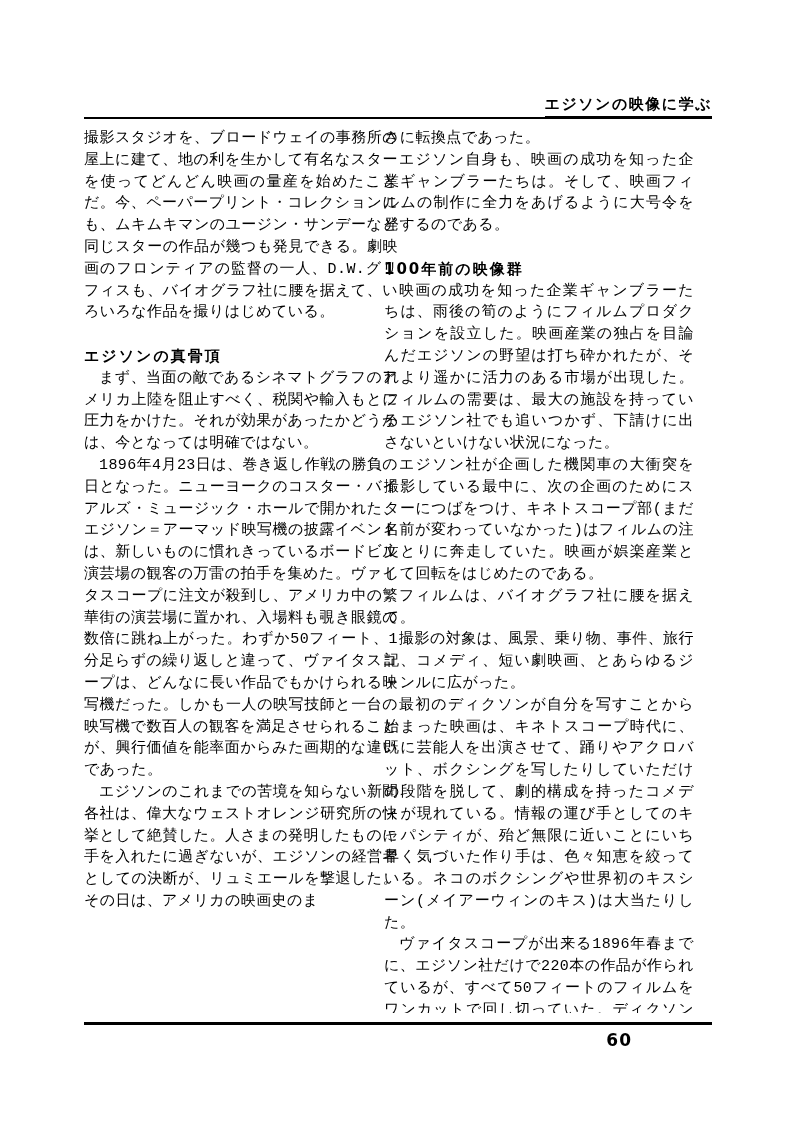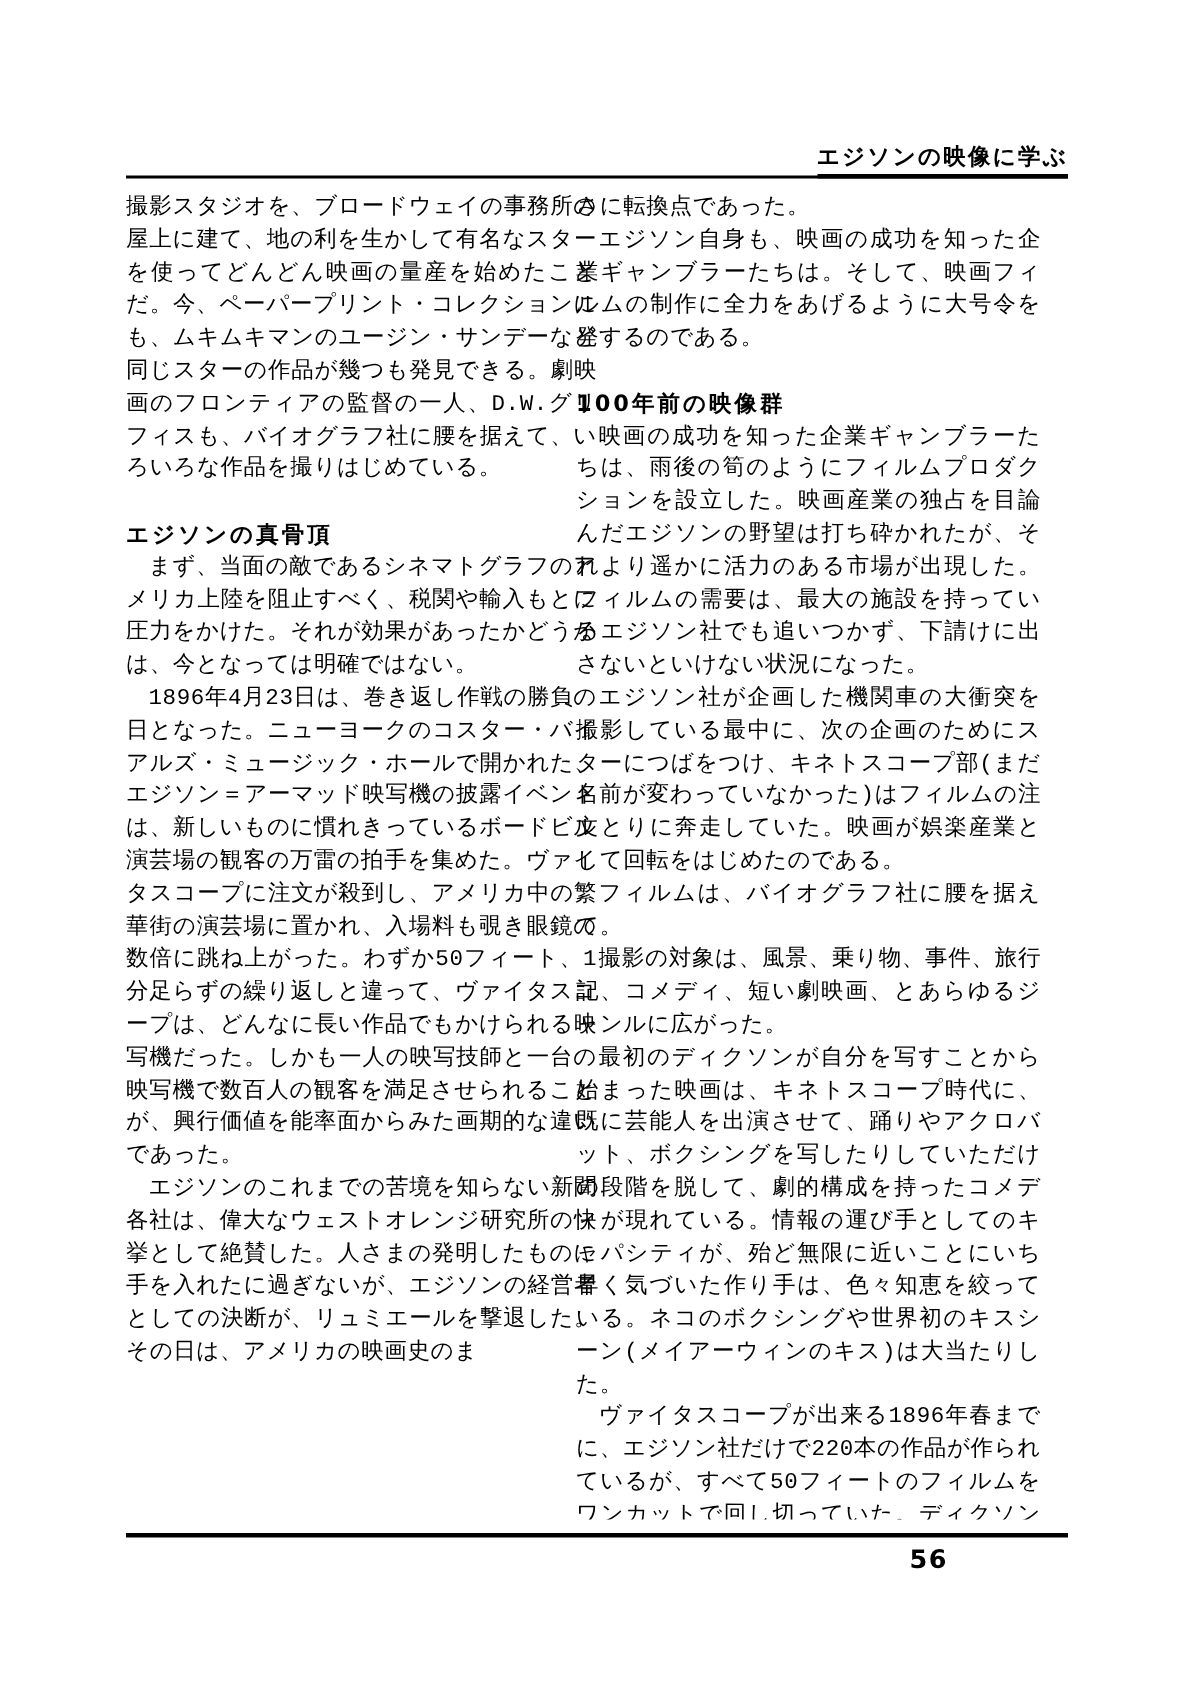--- a/index.html
+++ b/index.html
@@ -98,15 +98,15 @@
       <p class="para indent">映画の成功を知った企業ギャンブラーたちは、雨後の筍のようにフィルムプロダクションを設立した。映画産業の独占を目論んだエジソンの野望は打ち砕かれたが、それより遥かに活力のある市場が出現した。フィルムの需要は、最大の施設を持っているエジソン社でも追いつかず、下請けに出さないといけない状況になった。</p>
       <p class="para indent">エジソン社が企画した機関車の大衝突を撮影している最中に、次の企画のためにスターにつばをつけ、キネトスコープ部(まだ名前が変わっていなかった)はフィルムの注文とりに奔走していた。映画が娯楽産業として回転をはじめたのである。</p>
       <p class="para indent">フィルムは、バイオグラフ社に腰を据えて。</p>
       <p class="para indent">撮影の対象は、風景、乗り物、事件、旅行記、コメディ、短い劇映画、とあらゆるジャンルに広がった。</p>
       <p class="para indent">最初のディクソンが自分を写すことから始まった映画は、キネトスコープ時代に、既に芸能人を出演させて、踊りやアクロバット、ボクシングを写したりしていただけの段階を脱して、劇的構成を持ったコメディが現れている。情報の運び手としてのキャパシティが、殆ど無限に近いことにいち早く気づいた作り手は、色々知恵を絞っている。ネコのボクシングや世界初のキスシーン(メイアーウィンのキス)は大当たりした。</p>
       <p class="para indent">ヴァイタスコープが出来る1896年春までに、エジソン社だけで220本の作品が作られているが、すべて50フィートのフィルムをワンカットで回し切っていた。ディクソンは、エジソンの命令を受けて、1894年に音声と同時録音を試み、自作自演でバイオリンの演奏をしたりしている。</p>
     </div>
 
   <div class="bottom-rule"></div>
 
-  <div class="page-number">56</div>
+  <div class="page-number">60</div>
 
 </div>
 
 </body></html>

